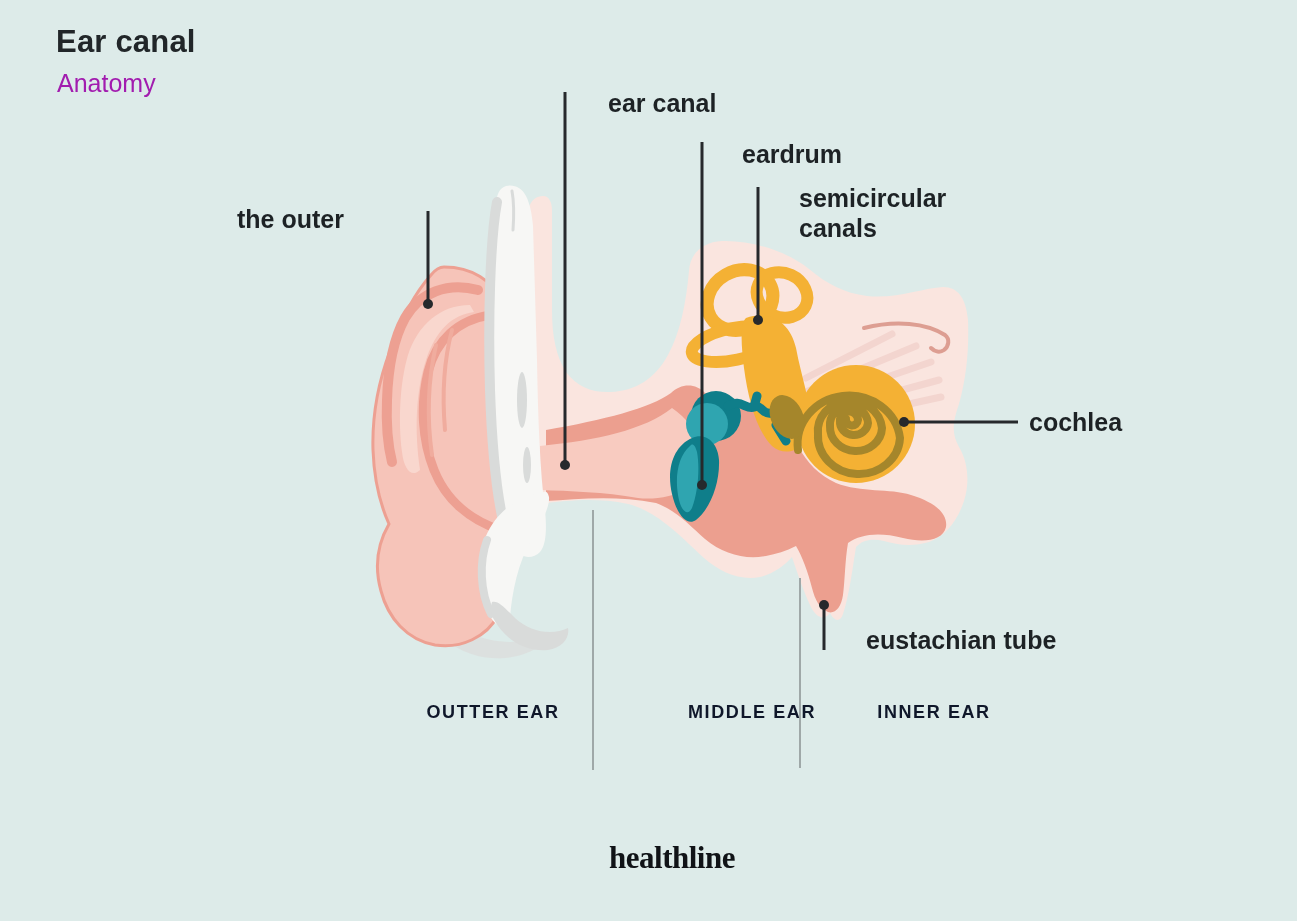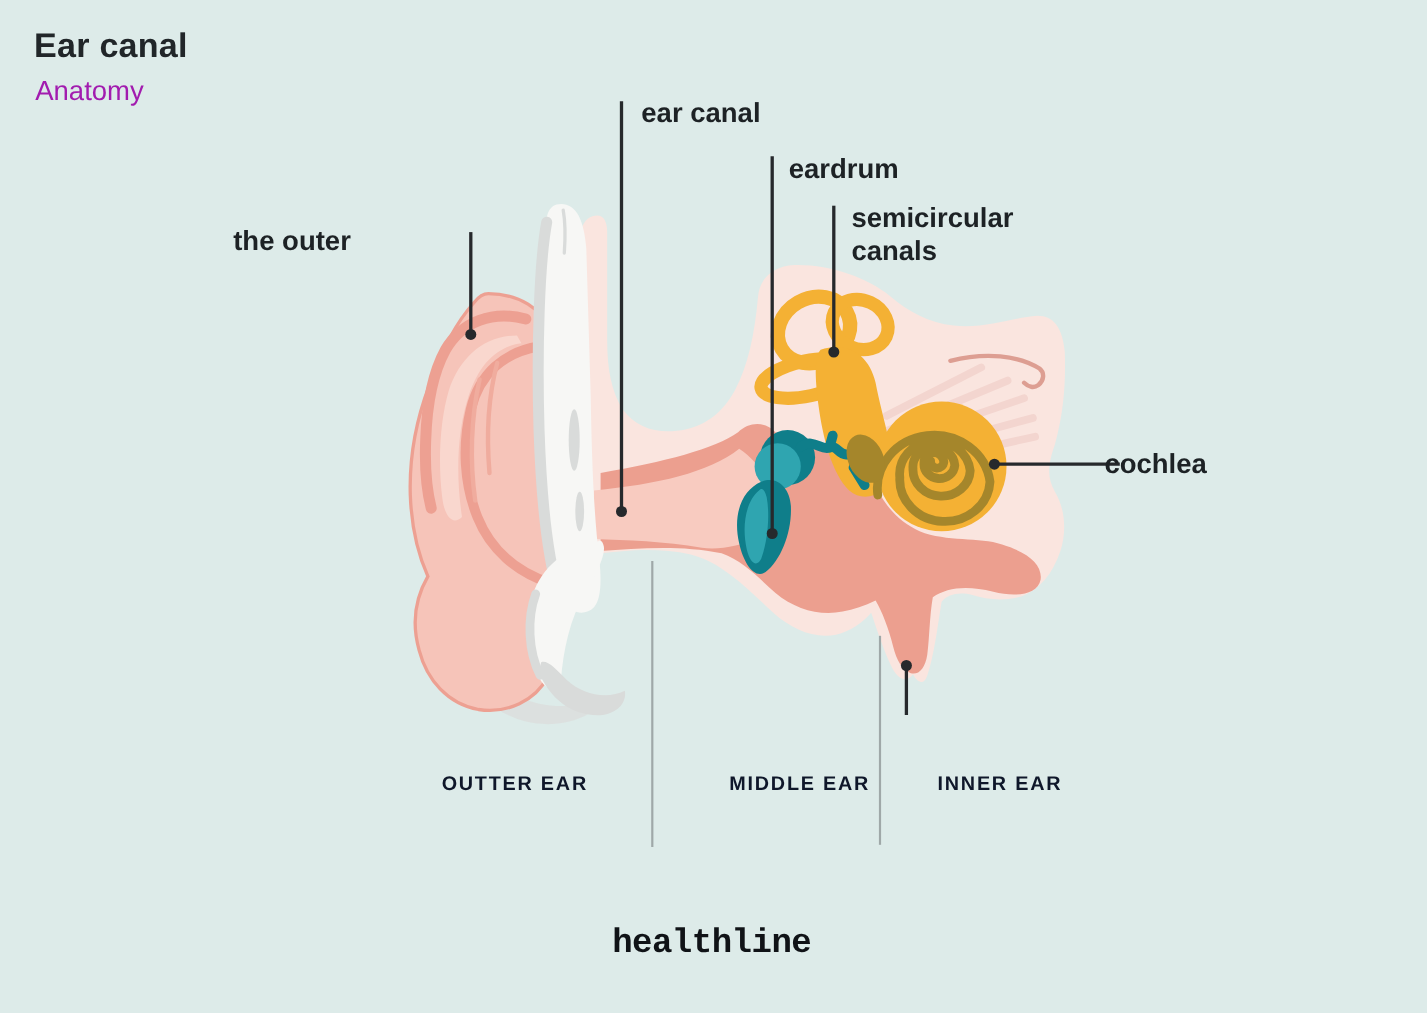--- a/index.html
+++ b/index.html
@@ -4,37 +4,37 @@
 <style>
   html,body{margin:0;padding:0;}
   body{
     width:1297px;height:921px;
     background:#DDEBE9;
     font-family:"Liberation Sans","DejaVu Sans",sans-serif;
     position:relative;overflow:hidden;
   }
   .stage{position:absolute;left:0;top:0;width:1297px;height:921px;}
   svg.art{position:absolute;left:0;top:0;}
-  .txt{position:absolute;color:#1D2225;white-space:nowrap;}
+  .txt{position:absolute;color:#1D2225;white-space:nowrap;margin-left:25px;}
   .title{left:31px;top:24px;font-size:31px;font-weight:700;color:#212629;letter-spacing:.2px;}
   .subtitle{left:32px;top:69px;font-size:25px;font-weight:400;color:#a21caf;}
   .lbl{font-size:25px;font-weight:700;line-height:30px;color:#1D2225;}
   .lbl-ear-canal{left:583px;top:88px;}
   .lbl-eardrum{left:717px;top:139px;}
   .lbl-semicircular{left:774px;top:183px;}
   .lbl-outer{left:212px;top:204px;width:200px;}
   .lbl-cochlea{left:1004px;top:407px;}
   .lbl-eustachian{left:841px;top:625px;}
   .section{top:702px;width:200px;text-align:center;font-size:18px;font-weight:700;
     letter-spacing:1.6px;color:#0f172a;}
   .sec-outer{left:368px;}
   .sec-middle{left:591px;text-align:right;}
   .sec-inner{left:809px;text-align:center;}
   .logo{left:497px;top:840px;width:300px;text-align:center;
-    font-family:Liberation Mono, monospace;
+    font-family:Liberation Serif, serif;
     font-size:31px;font-weight:700;color:#101317;letter-spacing:-.5px;}
 </style>
 </head>
 <body>
 
 <div class="stage">
 
   <svg class="art" width="1297" height="921" viewBox="0 0 1297 921">
 
     <path fill="#FAE5DF" d="
@@ -203,19 +203,20 @@
   <div class="txt lbl lbl-ear-canal">ear canal</div>
   <div class="txt lbl lbl-eardrum">eardrum</div>
   <div class="txt lbl lbl-semicircular">
     <div>semicircular</div>
     <div>canals</div>
   </div>
   <div class="txt lbl lbl-outer">
     <div>the outer</div>
   </div>
   <div class="txt lbl lbl-cochlea">cochlea</div>
+  <div class="txt lbl lbl-eustachian">eustachian tube</div>
 
   <div class="txt section sec-outer">OUTTER EAR</div>
   <div class="txt section sec-middle">MIDDLE EAR</div>
   <div class="txt section sec-inner">INNER EAR</div>
 
   <div class="txt logo">healthline</div>
 </div>
 
 </body></html>

